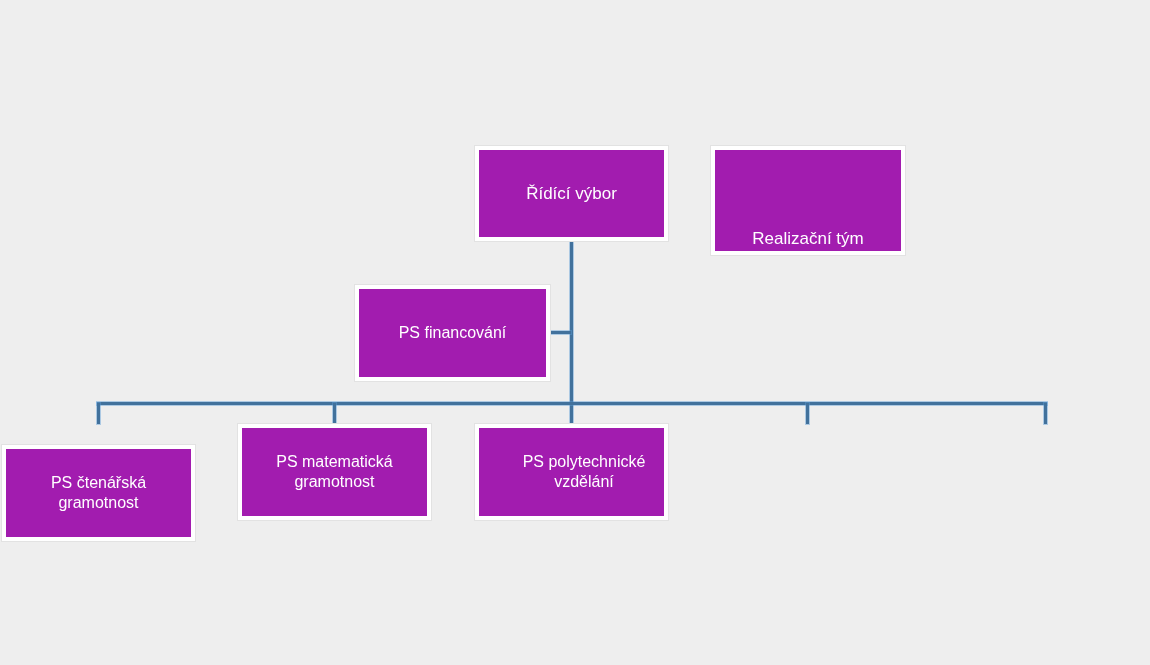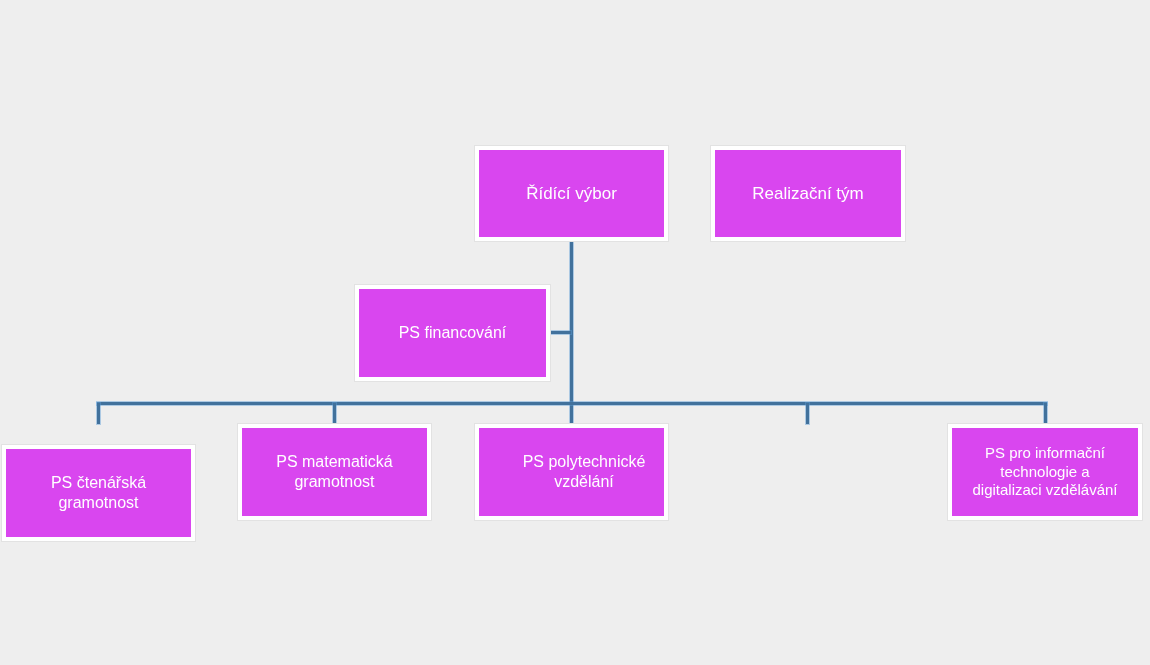--- a/index.html
+++ b/index.html
@@ -15,42 +15,42 @@
   }
   .canvas {
     position: relative;
     width: 1150px;
     height: 665px;
     background: #eeeeee;
   }
   .node {
     position: absolute;
     box-sizing: border-box;
-    background: #d946ef;
+    background: #a21caf;
     border: 4px solid #ffffff;
     outline: 1px solid #e2e2e2;
     display: flex;
     align-items: center;
     justify-content: center;
     text-align: center;
     color: #ffffff;
     padding: 2px 6px;
   }
   .node .label {
     white-space: pre-line;
     line-height: 1.25;
   }
   .line {
     position: absolute;
     background: #41719c;
     box-shadow: 0 0 0 1px rgba(91, 155, 213, 0.45);
   }
   
   .n-ridici        { left: 475px; top: 146px; width: 193px; height: 95px; font-size: 17px; }
-  .n-realizacni    { left: 711px; top: 146px; width: 194px; height: 95px; font-size: 17px; }
+  .n-realizacni    { left: 711px; top: 146px; width: 194px; height: 109px; font-size: 17px; align-items: flex-end; }
   .n-financovani   { left: 355px; top: 285px; width: 195px; height: 96px; font-size: 16px; }
   .n-ctenarska     { left: 2px;   top: 424px; width: 193px; height: 96px; font-size: 16px; margin-top: 21px; }
   .n-matematicka   { left: 238px; top: 424px; width: 193px; height: 96px; font-size: 16px; }
   .n-polytechnicke { left: 475px; top: 424px; width: 193px; height: 96px; font-size: 16px; padding-left: 31px; }
   .n-rovne         { left: 711px; top: 424px; width: 194px; height: 96px; font-size: 16px; }
   .n-informacni    { left: 948px; top: 424px; width: 194px; height: 96px; font-size: 15px; }
   
   .l-trunk      { left: 570px;  top: 241px; width: 3px;   height: 183px; }
   .l-fin-branch { left: 550px;  top: 331px; width: 21px;  height: 3px; }
   .l-bus        { left: 97px;   top: 402px; width: 950px; height: 3px; }
@@ -93,19 +93,14 @@
     <span class="label">PS matematická
 gramotnost</span>
   </div>
 
   <div class="node n-polytechnicke">
     <span class="label">PS polytechnické
 vzdělání</span>
   </div>
 
 
-  <div class="node n-informacni">
-    <span class="label">PS pro informační
-technologie a
-digitalizaci vzdělávání</span>
-  </div>
 
 </div>
 
 </body></html>

